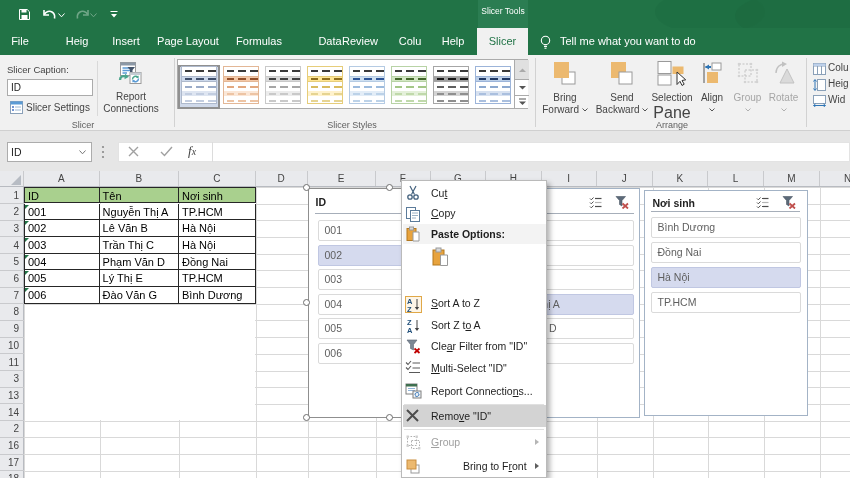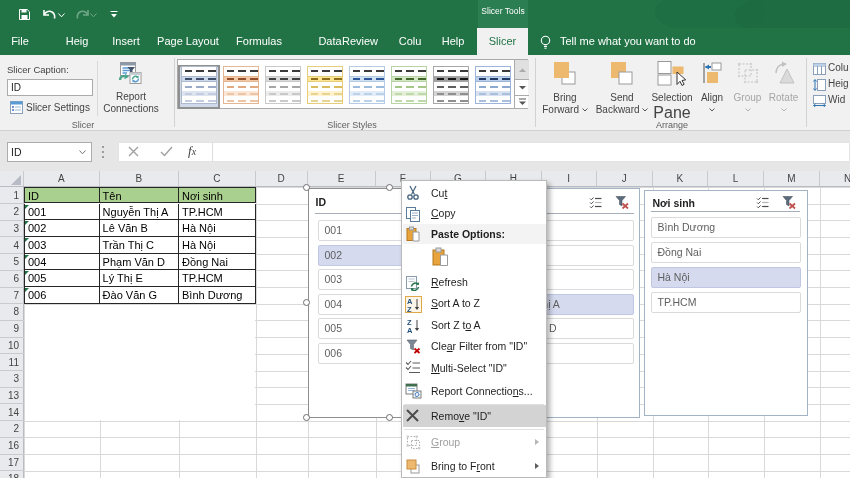--- a/index.html
+++ b/index.html
@@ -638,31 +638,20 @@
             <rect x="4.5" y="1" width="4" height="3" fill="#d6d8da" stroke="#9a9a9a"></rect>
             <path d="M8 6 H14 V15 H8 Z" fill="#fff" stroke="#9a9a9a"></path>
           </svg></div>
         <div class="t" style="top:3.5px;"><b>Paste Options:</b></div>
       </div>
       <div style="position: absolute; left: 29px; top: 66px; width: 24px; height: 25px;"><svg width="18" height="19" viewBox="0 0 18 19">
           <rect x="2" y="3" width="11" height="15" fill="#e8a33d" stroke="#b3781f"></rect>
           <rect x="5" y="1" width="5" height="4" fill="#d6d8da" stroke="#9a9a9a"></rect>
           <path d="M9.5 8 H16.5 V18.5 H9.5 Z" fill="#fff" stroke="#9a9a9a"></path>
         </svg></div>
-      <div class="mi" style="top: 91px; height: 21px;">
-        <div class="micon" style="top:2.5px"><svg width="16" height="16" viewBox="0 0 16 16">
-            <rect x="1.5" y="1.5" width="10" height="12" fill="#fff" stroke="#8a9bab"></rect>
-            <path d="M3.5 4 H9.5 M3.5 6.5 H9.5" stroke="#b9c6d1"></path>
-            <path d="M6.5 11.5 a4 4 0 0 1 7 -2" fill="none" stroke="#217346" stroke-width="1.5"></path>
-            <path d="M13.5 7 L14 10 L11 9.5 Z" fill="#217346"></path>
-            <path d="M13.5 12 a4 4 0 0 1 -7 2" fill="none" stroke="#217346" stroke-width="1.5"></path>
-            <path d="M6.5 16 L6 13 L9 13.5 Z" fill="#217346"></path>
-          </svg></div>
-        <div class="t" style="top:4px;"><u>R</u>efresh</div>
-      </div>
       <div class="mi" style="top: 112px; height: 21px;">
         <div class="micon" style="top:2.5px"><svg width="17" height="17" viewBox="0 0 17 17">
             <rect x="0.5" y="0.5" width="16" height="16" fill="#fdf5e7" stroke="#e0a848"></rect>
             <text x="2" y="8" font-size="7.5" font-weight="bold" fill="#1f4e79" font-family="Liberation Sans">A</text>
             <text x="2" y="15.5" font-size="7.5" font-weight="bold" fill="#1f4e79" font-family="Liberation Sans">Z</text>
             <path d="M12 3 V13" stroke="#444"></path>
             <path d="M9.8 11 L12 14 L14.2 11 Z" fill="#444"></path>
           </svg></div>
         <div class="t" style="top:4px;"><u>S</u>ort A to Z</div>
       </div>
@@ -722,19 +711,19 @@
             <rect x="13" y="13" width="2.4" height="2.4" fill="#d0d0d0"></rect>
           </svg></div>
         <div class="t" style="top:4.5px;color:#a0a0a0;"><u>G</u>roup</div>
         <div class="marrow" style="top:7.5px;border-left-color:#b5b5b5;"></div>
       </div>
       <div class="mi" style="top: 274px; height: 22px;">
         <div class="micon" style="top:3px"><svg width="16" height="16" viewBox="0 0 16 16">
             <rect x="6" y="7" width="8" height="8" fill="#fff" stroke="#9a9a9a"></rect>
             <rect x="2" y="2" width="9" height="9" fill="#ecb96f" stroke="#c98d3f"></rect>
           </svg></div>
-        <div class="t" style="top:4.5px;">Bring to F<u>r</u>ont</div>
+        <div class="t" style="top:4.5px;margin-left:32px;">Bring to F<u>r</u>ont</div>
         <div class="marrow" style="top:7.5px;"></div>
       </div>
       <div style="position: absolute; left: 3px; top: 295px; width: 20px; height: 5px; overflow: hidden;"></div>
     </div>
 
 </div>
 
 </body></html>

